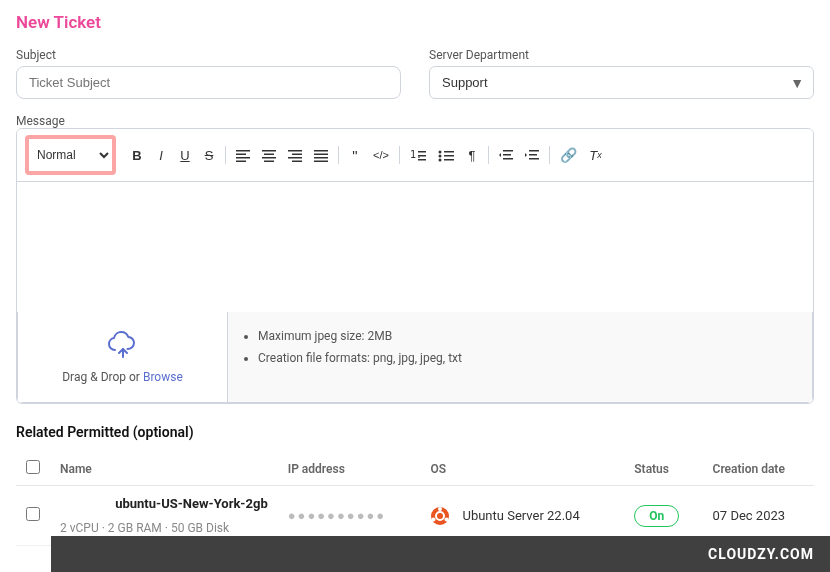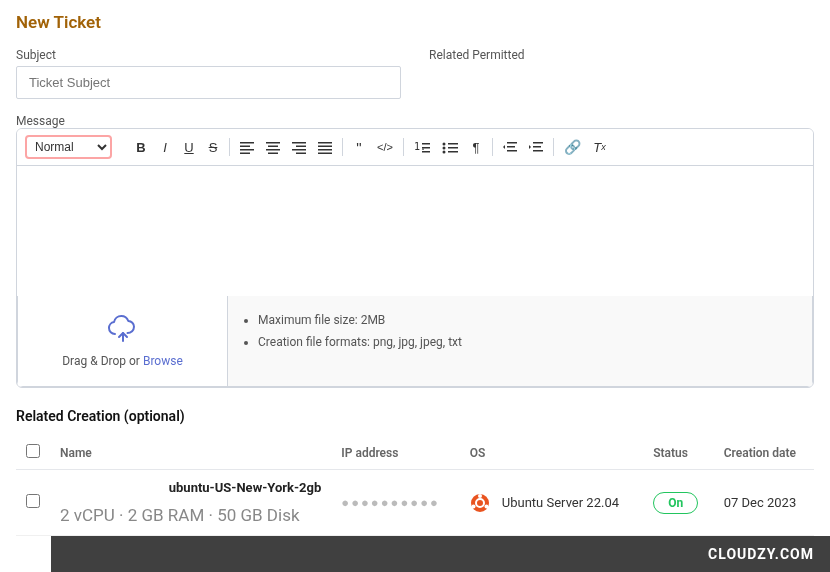--- a/index.html
+++ b/index.html
@@ -11,41 +11,41 @@
       width: 830px;
       min-height: 572px;
       position: relative;
     }
     .page-wrapper {
       padding: 12px 16px 60px 16px;
     }
     .page-title {
       font-size: 17px;
       font-weight: 600;
-      color: #a16207;
+      color: #ec4899;
       margin-bottom: 16px;
     }
     .form-row {
       display: flex;
       gap: 28px;
       margin-bottom: 14px;
     }
     .form-group {
       display: flex;
       flex-direction: column;
       flex: 1;
     }
     .form-label {
       font-size: 12px;
       color: #555;
       margin-bottom: 4px;
     }
     .form-input {
       border: 1px solid #d0d5dd;
-      border-radius: 2px;
+      border-radius: 8px;
       padding: 8px 12px;
       font-size: 13px;
       color: #999;
       outline: none;
       background: #fff;
     }
     .select-wrapper {
       position: relative;
     }
     .form-select {
@@ -85,28 +85,28 @@
     .editor-toolbar {
       display: flex;
       align-items: center;
       gap: 2px;
       padding: 6px 8px;
       border-bottom: 1px solid #d0d5dd;
       background: #fff;
       flex-wrap: wrap;
     }
     .toolbar-select {
-      border: 2px solid #fca5a5;
+      border: 4px solid #fca5a5;
       border-radius: 4px;
-      padding: 2px 4px;
+      padding: 8px 4px;
       font-size: 12px;
       color: #333;
       background: #fff;
       cursor: pointer;
-      margin-right: 16px;
+      margin-right: 8px;
     }
     .toolbar-btn {
       background: none;
       border: none;
       cursor: pointer;
       padding: 3px 5px;
       border-radius: 3px;
       font-size: 13px;
       color: #333;
       display: flex;
@@ -201,21 +201,21 @@
     .checkbox-col {
       width: 30px;
     }
     .server-name {
       font-size: 13px;
       color: #222;
       font-weight: 700;
       text-align: right;
     }
     .server-spec {
-      font-size: 17px;
+      font-size: 12px;
       color: #888;
       margin-top: 10px;
     }
     .ip-blur {
       color: #bbb;
       font-size: 13px;
       letter-spacing: 2px;
     }
     .os-cell {
       display: flex;
@@ -270,21 +270,30 @@
 <div class="page-wrapper">
 
   <h1 class="page-title">New Ticket</h1>
 
   <div class="form-row">
     <div class="form-group">
       <label class="form-label">Subject</label>
       <input type="text" class="form-input" placeholder="Ticket Subject" style="">
     </div>
     <div class="form-group">
-      <label class="form-label">Related Permitted</label>
+      <label class="form-label">Server Department</label>
+      <div class="select-wrapper">
+        <select class="form-select">
+          <option>Support</option>
+          <option>Billing</option>
+          <option>Technical</option>
+          <option>Sales</option>
+        </select>
+        <span class="select-arrow">▼</span>
+      </div>
     </div>
   </div>
 
   <div class="message-section">
     <label class="message-label">Message</label>
     <div class="editor-container">
 
       <div class="editor-toolbar">
         <select class="toolbar-select">
           <option>Normal</option>
@@ -395,30 +404,30 @@
               <path d="M12 23l4-4 4 4" stroke="#5a6ed0" stroke-width="2" stroke-linecap="round" stroke-linejoin="round"></path>
               <line x1="16" y1="19" x2="16" y2="27" stroke="#5a6ed0" stroke-width="2" stroke-linecap="round"></line>
             </svg>
           </div>
           <div class="upload-text">
             <span>Drag &amp; Drop or </span><a class="upload-browse">Browse</a>
           </div>
         </div>
         <div class="upload-info">
           <ul>
-            <li>Maximum file size: 2MB</li>
+            <li>Maximum jpeg size: 2MB</li>
             <li>Creation file formats: png, jpg, jpeg, txt</li>
           </ul>
         </div>
       </div>
     </div>
   </div>
 
   <div class="related-services">
-    <h3 class="related-services-title">Related Creation (optional)</h3>
+    <h3 class="related-services-title">Related Permitted (optional)</h3>
 
     <table class="services-table">
       <thead>
         <tr>
           <th class="checkbox-col">
             <input type="checkbox" style="">
           </th>
           <th>Name</th>
           <th>IP address</th>
           <th>OS</th>

